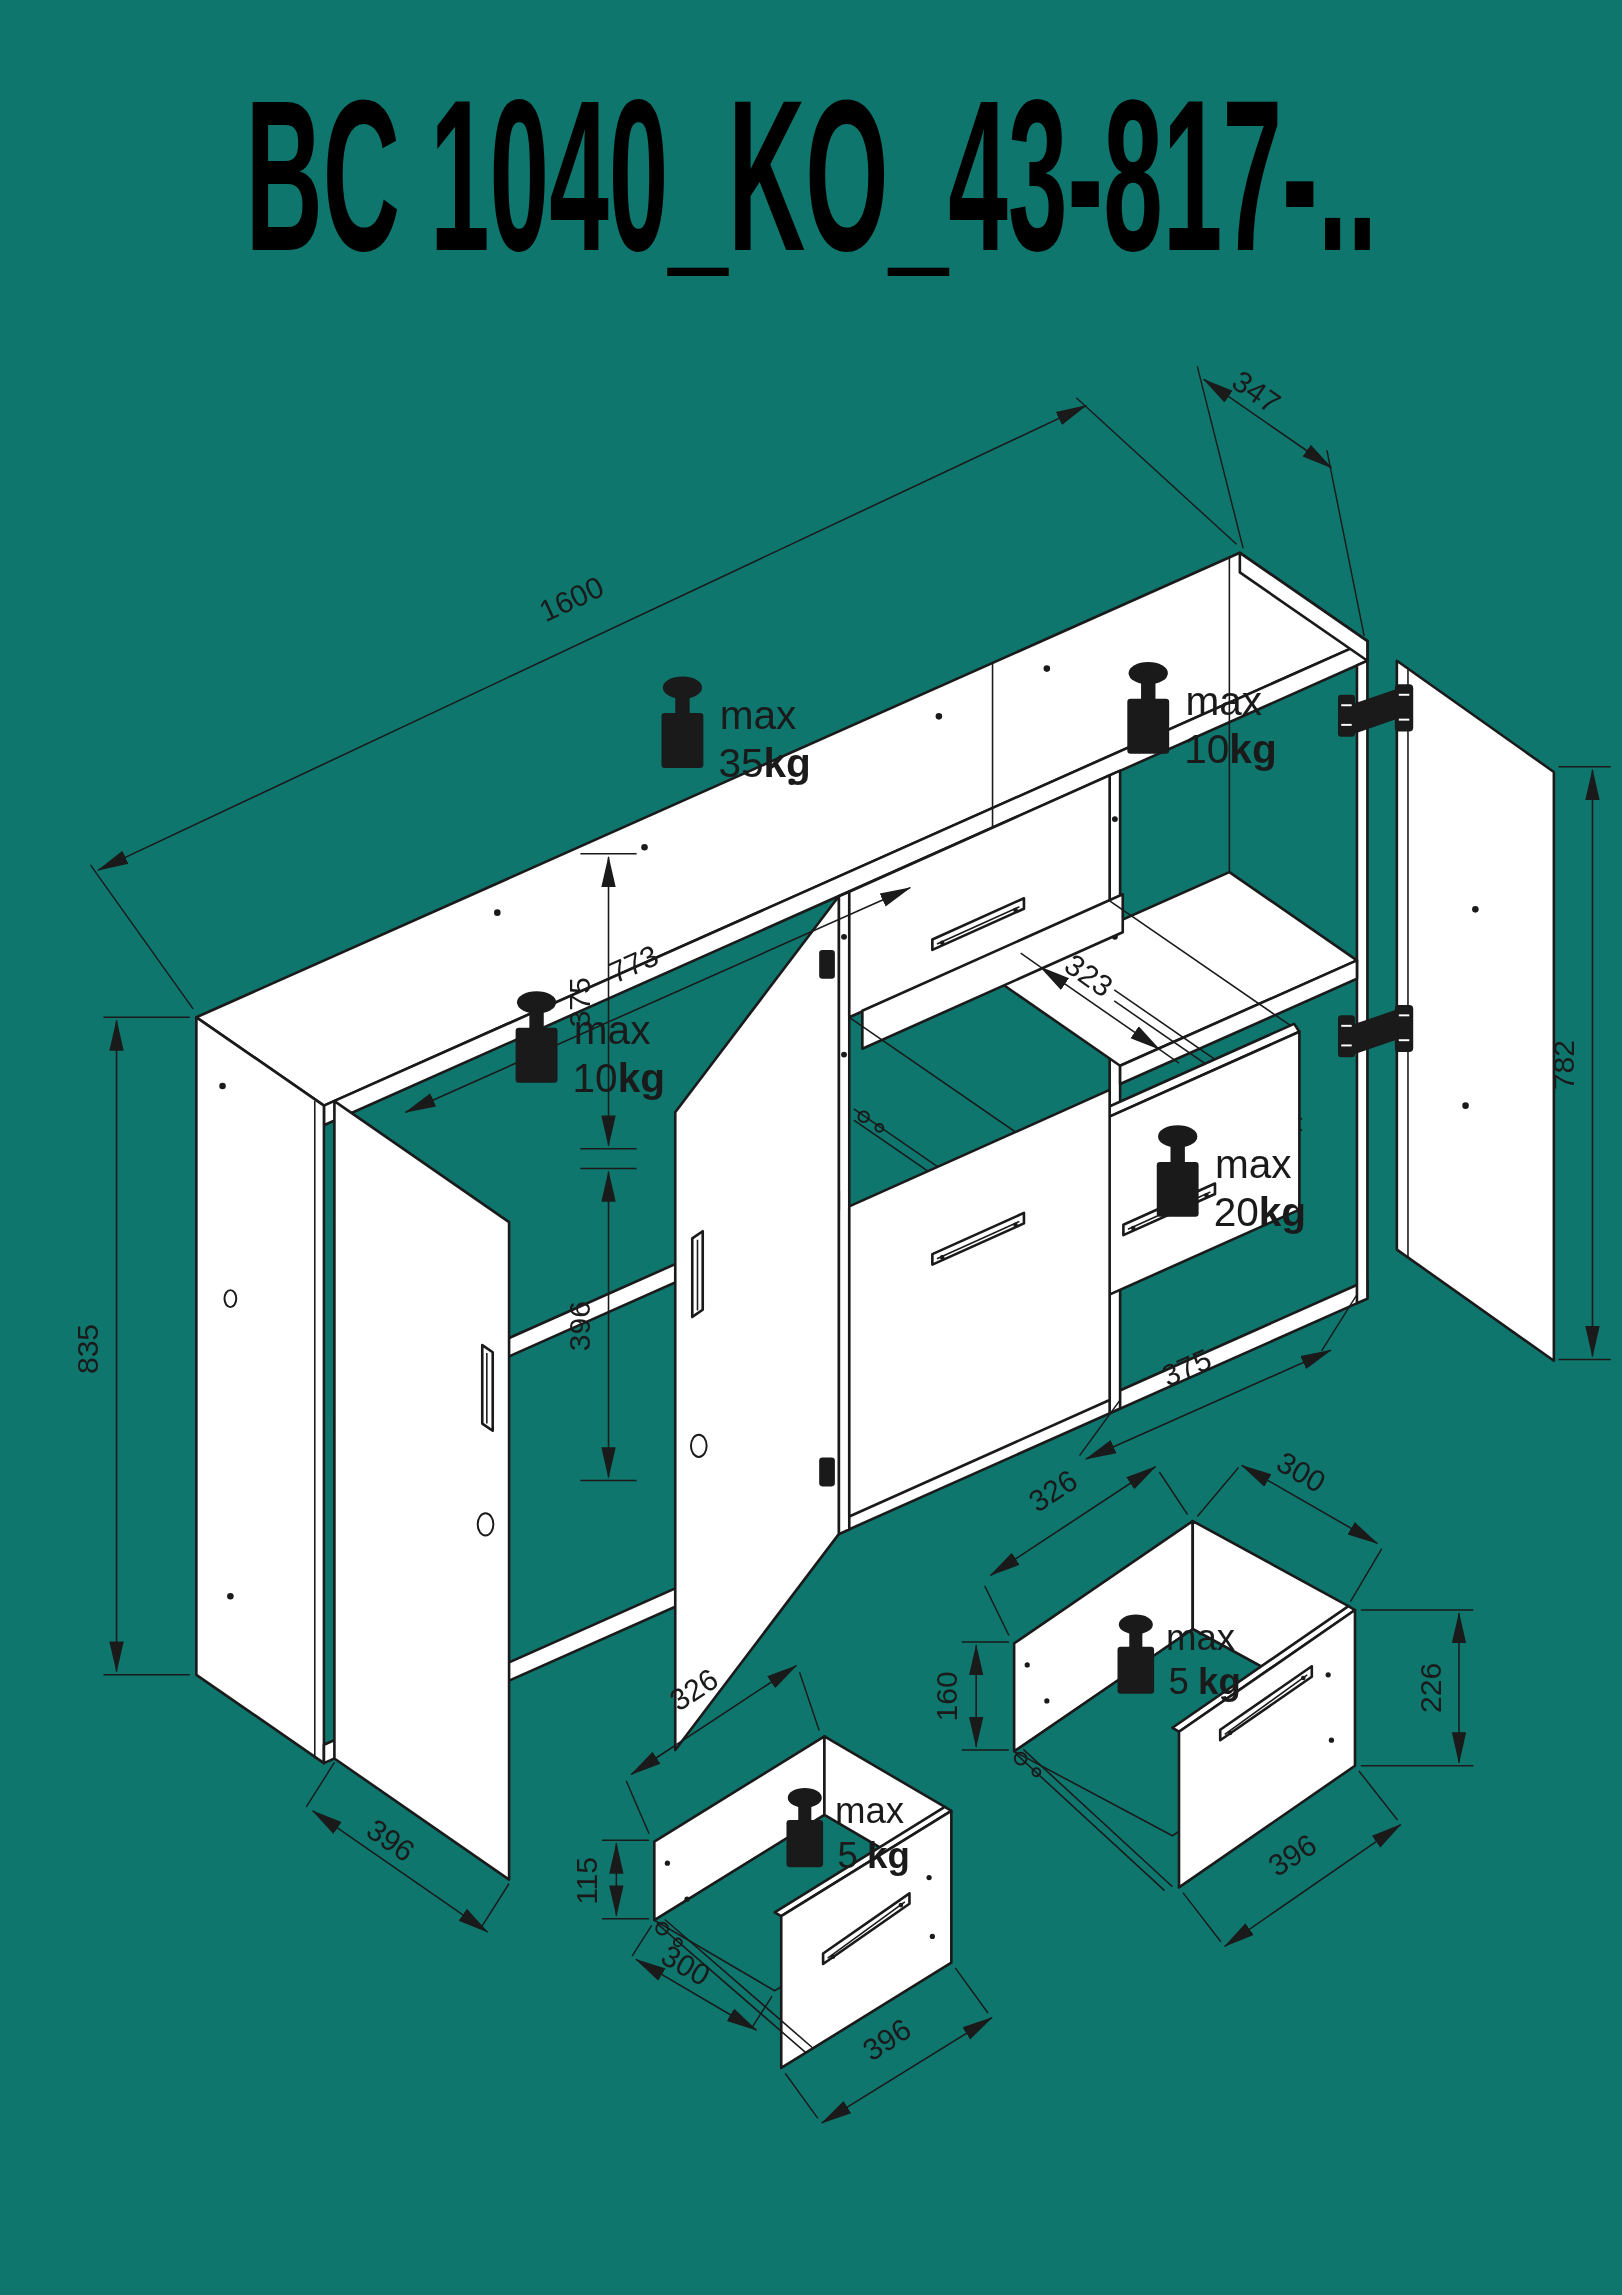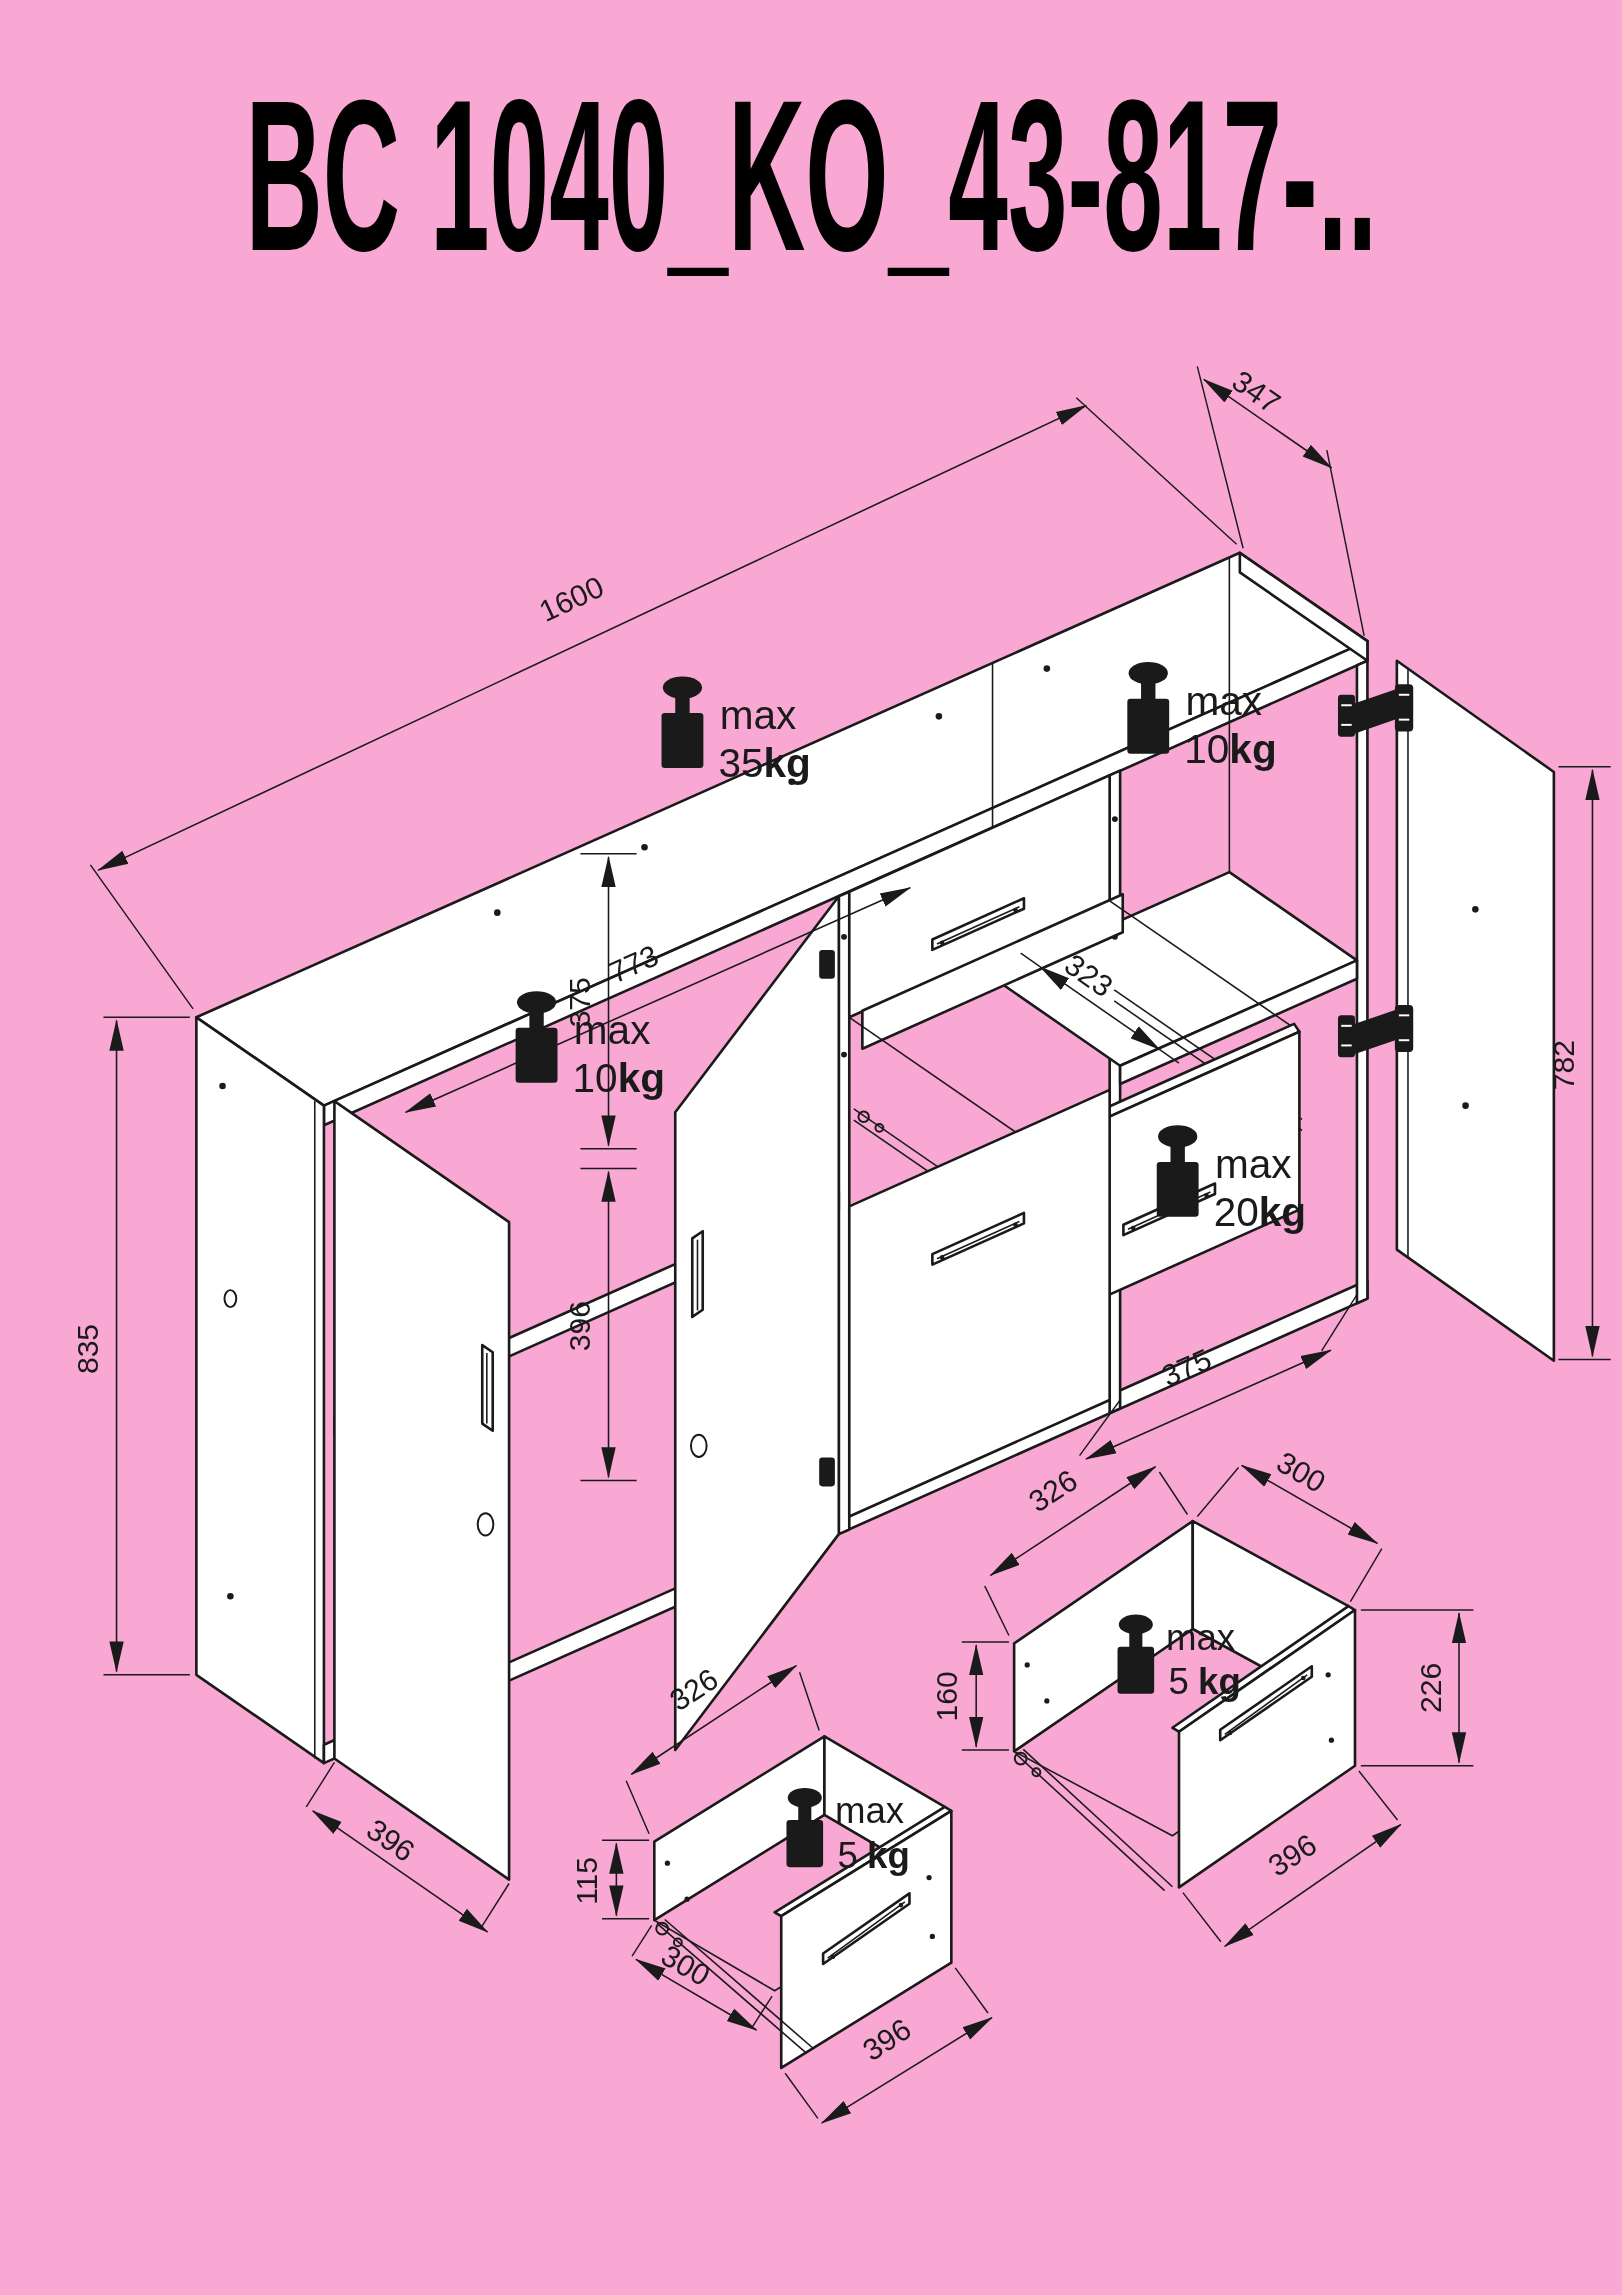--- a/index.html
+++ b/index.html
@@ -1,16 +1,16 @@
 <!DOCTYPE html>
 <html style="font-size:10.5px"><head>
 <meta charset="utf-8">
 <style>
   html,body{margin:0;padding:0;background:#888;}
-  .sheet{width:1622px;height:2295px;background:#f9a8d4;position:relative;margin:0 auto;
+  .sheet{width:1622px;height:2295px;background:#0f766e;position:relative;margin:0 auto;
          font-family:"Liberation Sans", sans-serif;}
   svg{display:block;}
   .panel{fill:#ffffff;stroke:#1a1a1a;stroke-width:4;stroke-linejoin:round;}
   .thin{stroke:#1a1a1a;stroke-width:2.4;fill:none;}
   .dimline{stroke:#1a1a1a;stroke-width:2.4;fill:none;}
   .extline{stroke:#1a1a1a;stroke-width:2.2;fill:none;}
   .dimtext{font-size:46px;fill:#1a1a1a;text-anchor:middle;}
   .loadtext{font-size:62px;fill:#1a1a1a;}
   .loadunit{font-weight:bold;}
   .blackpart{fill:#1a1a1a;stroke:none;}

